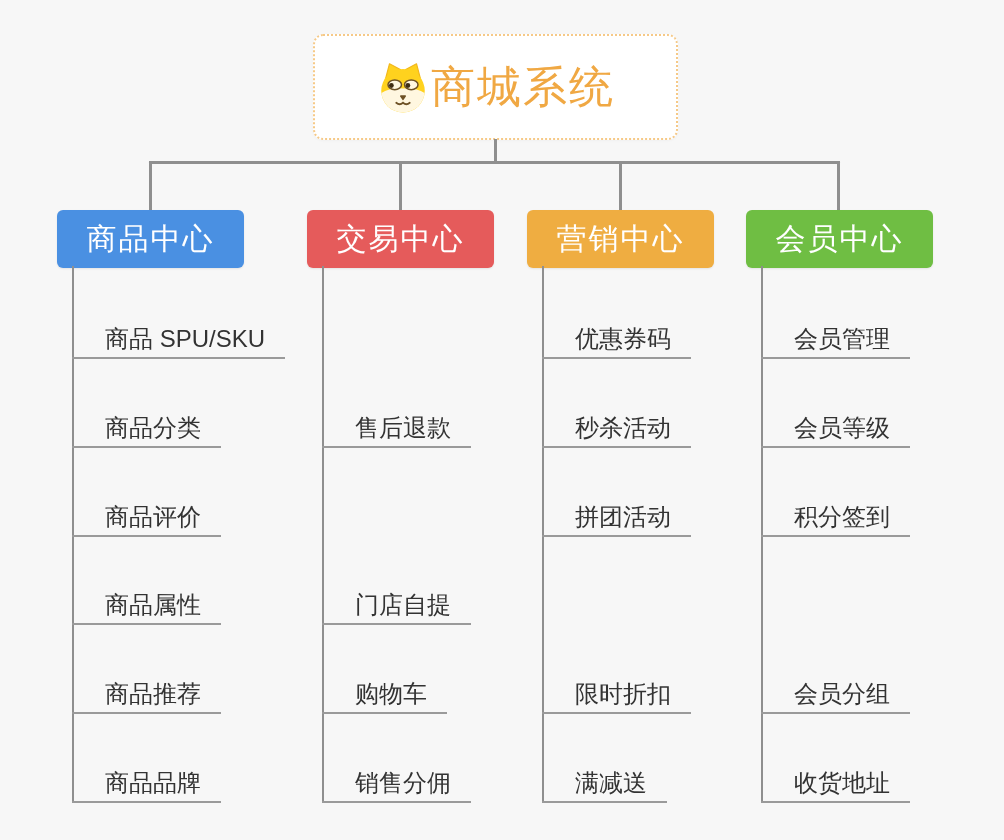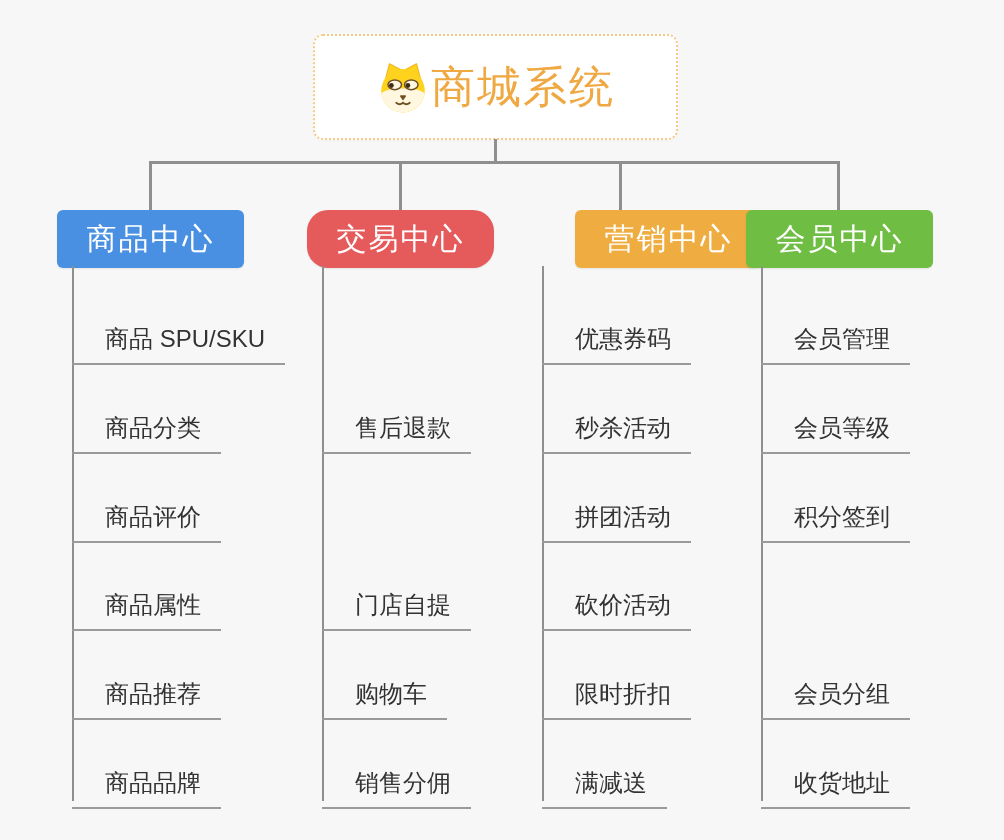--- a/index.html
+++ b/index.html
@@ -59,21 +59,21 @@
     white-space:nowrap;
     box-shadow:0 1px 2px rgba(0,0,0,0.08);
   }
   
   .item{
     position:absolute;
     height:38px;
     box-sizing:content-box;
     display:flex;
     align-items:flex-end;
-    padding:0 20px 8px 33px;
+    padding:0 20px 2px 33px;
     font-size:24px;
     color:#333333;
     border-bottom:2px solid #9a9a9a;
     white-space:nowrap;
     text-align:center;
   }
 </style>
 </head>
 <body>
 
@@ -101,22 +101,22 @@
   </div>
 
   <div class="line v-line" style="left:494px;top:139px;height:25px;"></div>
   <div class="line h-line" style="left:149px;top:161px;width:691px;"></div>
   <div class="line v-line" style="left:149px;top:161px;height:50px;"></div>
   <div class="line v-line" style="left:399px;top:161px;height:50px;"></div>
   <div class="line v-line" style="left:619px;top:161px;height:50px;"></div>
   <div class="line v-line" style="left:837px;top:161px;height:50px;"></div>
 
   <div class="branch" style="left: 57px; background: rgb(74, 144, 226);">商品中心</div>
-  <div class="branch" style="left: 307px; background: rgb(229, 91, 91); border-radius: 21px;">交易中心</div>
-  <div class="branch" style="left: 527px; background: rgb(239, 173, 65); margin-left: 48px;">营销中心</div>
+  <div class="branch" style="left: 307px; background: rgb(229, 91, 91);">交易中心</div>
+  <div class="branch" style="left: 527px; background: rgb(239, 173, 65);">营销中心</div>
   <div class="branch" style="left: 746px; background: rgb(111, 190, 67);">会员中心</div>
 
   <div class="trunk" style="left:72px;top:266px;height:535px;"></div>
   <div class="trunk" style="left:322px;top:266px;height:535px;"></div>
   <div class="trunk" style="left:542px;top:266px;height:535px;"></div>
   <div class="trunk" style="left:761px;top:266px;height:535px;"></div>
 
   <div class="item" style="left:72px;top:317px;">商品 SPU/SKU</div>
   <div class="item" style="left:72px;top:406px;">商品分类</div>
   <div class="item" style="left:72px;top:495px;">商品评价</div>
@@ -125,21 +125,20 @@
   <div class="item" style="left:72px;top:761px;">商品品牌</div>
 
   <div class="item" style="left:322px;top:406px;">售后退款</div>
   <div class="item" style="left:322px;top:583px;">门店自提</div>
   <div class="item" style="left:322px;top:672px;">购物车</div>
   <div class="item" style="left:322px;top:761px;">销售分佣</div>
 
   <div class="item" style="left:542px;top:317px;">优惠券码</div>
   <div class="item" style="left:542px;top:406px;">秒杀活动</div>
   <div class="item" style="left:542px;top:495px;">拼团活动</div>
-  <div class="item" style="left:542px;top:583px;">砍价活动</div>
   <div class="item" style="left:542px;top:672px;">限时折扣</div>
   <div class="item" style="left:542px;top:761px;">满减送</div>
 
   <div class="item" style="left:761px;top:317px;">会员管理</div>
   <div class="item" style="left:761px;top:406px;">会员等级</div>
   <div class="item" style="left:761px;top:495px;">积分签到</div>
   <div class="item" style="left:761px;top:672px;">会员分组</div>
   <div class="item" style="left:761px;top:761px;">收货地址</div>
 
 </div>

